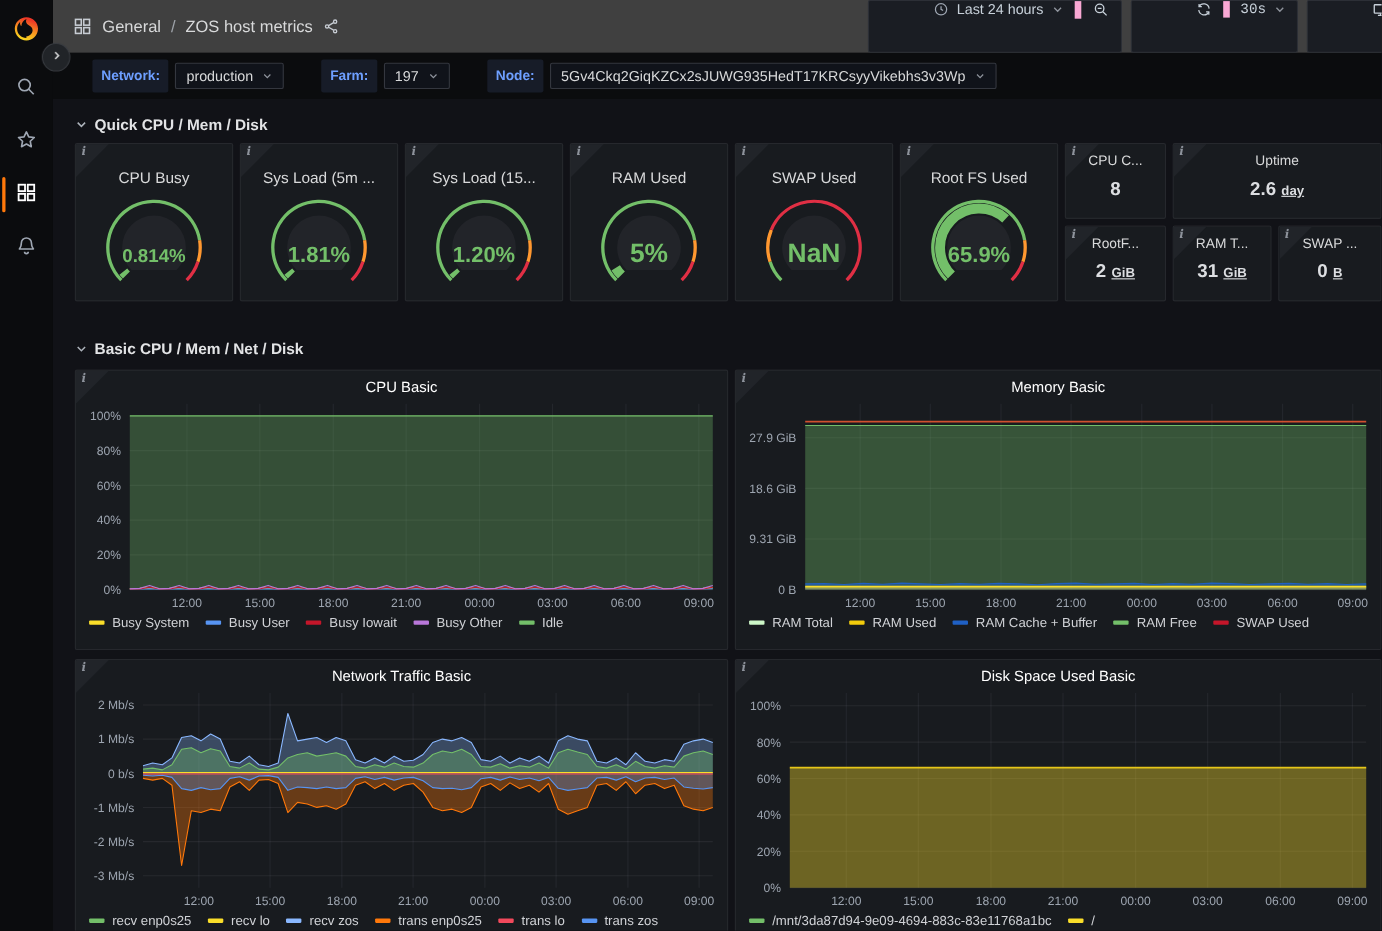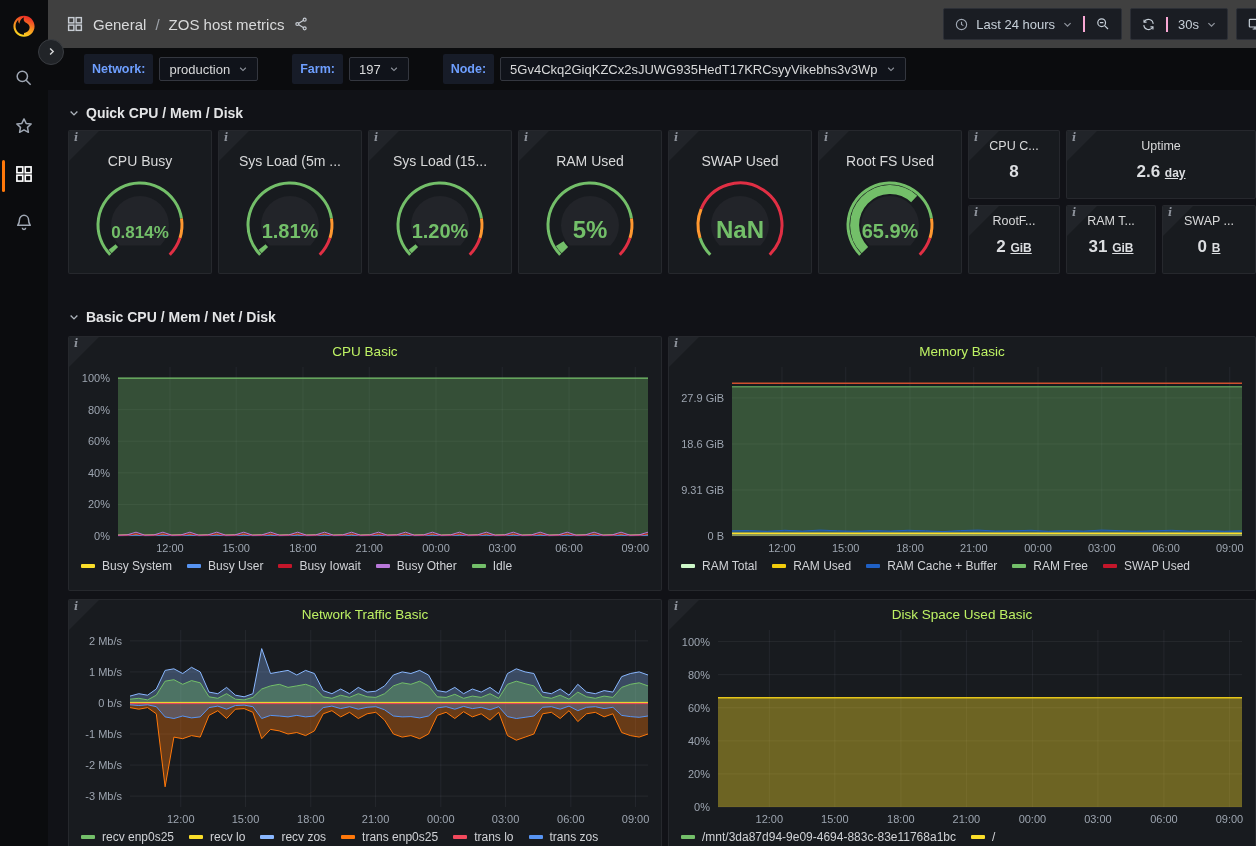--- a/index.html
+++ b/index.html
@@ -19,25 +19,25 @@
     background:#212428; border:1px solid #3a3d42; color:#d8d9da; display:flex; align-items:center;
     justify-content:center; z-index:30; cursor:pointer; }
 
   
   .main { margin-left:48px; width:1208px; }
   .topnav { height:48px; background:#404040; display:flex; align-items:center; padding:0 0 0 18px; }
   .crumbs { display:flex; align-items:center; gap:9px; font-size:15px; color:#d8d9da; }
   .crumbs .sep { color:#9fa4ab; }
   .crumbs .share { color:#c7ccd3; display:flex; cursor:pointer; }
   .nav-right { margin-left:auto; display:flex; align-items:center; gap:8px; padding-right:0; }
-  .btn-group { display:flex; align-items:center; background:#1a1d23; border:1px solid #2c2f36;
-    border-radius:2px; height:32px; }
+  .btn-group { display:flex; align-items:flex-start; background:#1a1d23; border:1px solid #2c2f36;
+    border-radius:2px; height:48px;padding-left:48px; }
   .btn-seg { display:flex; align-items:center; gap:7px; padding:0 10px; font-size:13px; font-weight:500;
     color:#c7d0d9; cursor:pointer; }
-  .btn-seg + .btn-seg { border-left:2px solid #f9a8d4; }
+  .btn-seg + .btn-seg { border-left:6px solid #f9a8d4;font-family:Liberation Mono, monospace; }
   .kiosk-btn { margin-right:-18px; }
 
   
   .submenu { height:42px; background:#0b0c0e; display:flex; align-items:center; gap:18px; padding:0 0 0 20px; }
   .var-group { display:flex; align-items:center; gap:6px;margin-left:16px; }
   .var-label { height:30px; display:flex; align-items:center; padding:0 8px; background:#171c28;
     border-radius:2px; color:#6e9fff; font-size:12.5px; font-weight:600; }
   .var-value { height:24px; display:flex; align-items:center; gap:8px; padding:0 9px; background:#10131a;
     border:1px solid #34373f; border-radius:2px; color:#d8d9da; font-size:13px; cursor:pointer; }
   .var-value .chev { color:#8e939c; display:flex; }
@@ -65,21 +65,21 @@
   .stat-row { display:flex; gap:6px; height:69px; }
   .stat-panel { display:flex; flex-direction:column; align-items:center; }
   .stat-panel h2 { font-size:12.5px; font-weight:500; color:#d8d9da; margin-top:8px; white-space:nowrap; }
   .stat-value { margin-top:9px; font-size:17px; font-weight:600; color:#dcdee1; }
   .stat-value .unit { font-size:12px; font-weight:600;text-decoration:underline; }
 
   
   .charts { display:grid; grid-template-columns:594px 588px; grid-template-rows:255px 263px;
     gap:8px 6px; margin-top:6px; }
   .chart-panel { display:flex; flex-direction:column; }
-  .chart-panel h2 { text-align:center; font-size:13.5px; font-weight:500; color:#bef264; margin:7px 0 1px; }
+  .chart-panel h2 { text-align:center; font-size:13.5px; font-weight:500; color:#ffffff; margin:7px 0 1px; }
   .plot { display:block; margin:0 auto; }
   .legend { display:flex; flex-wrap:wrap; align-items:center; gap:20px 15px; padding:1px 0 0 12px;
     font-size:12px; color:#d0d2d6; }
   .legend-item { display:flex; align-items:center; gap:7px; cursor:pointer; white-space:nowrap; }
   .swatch { width:14px; height:4px; border-radius:1px; flex:none; }
 
   svg text { font-family:"Liberation Sans", sans-serif; }
 </style>
 </head>
 <body>

